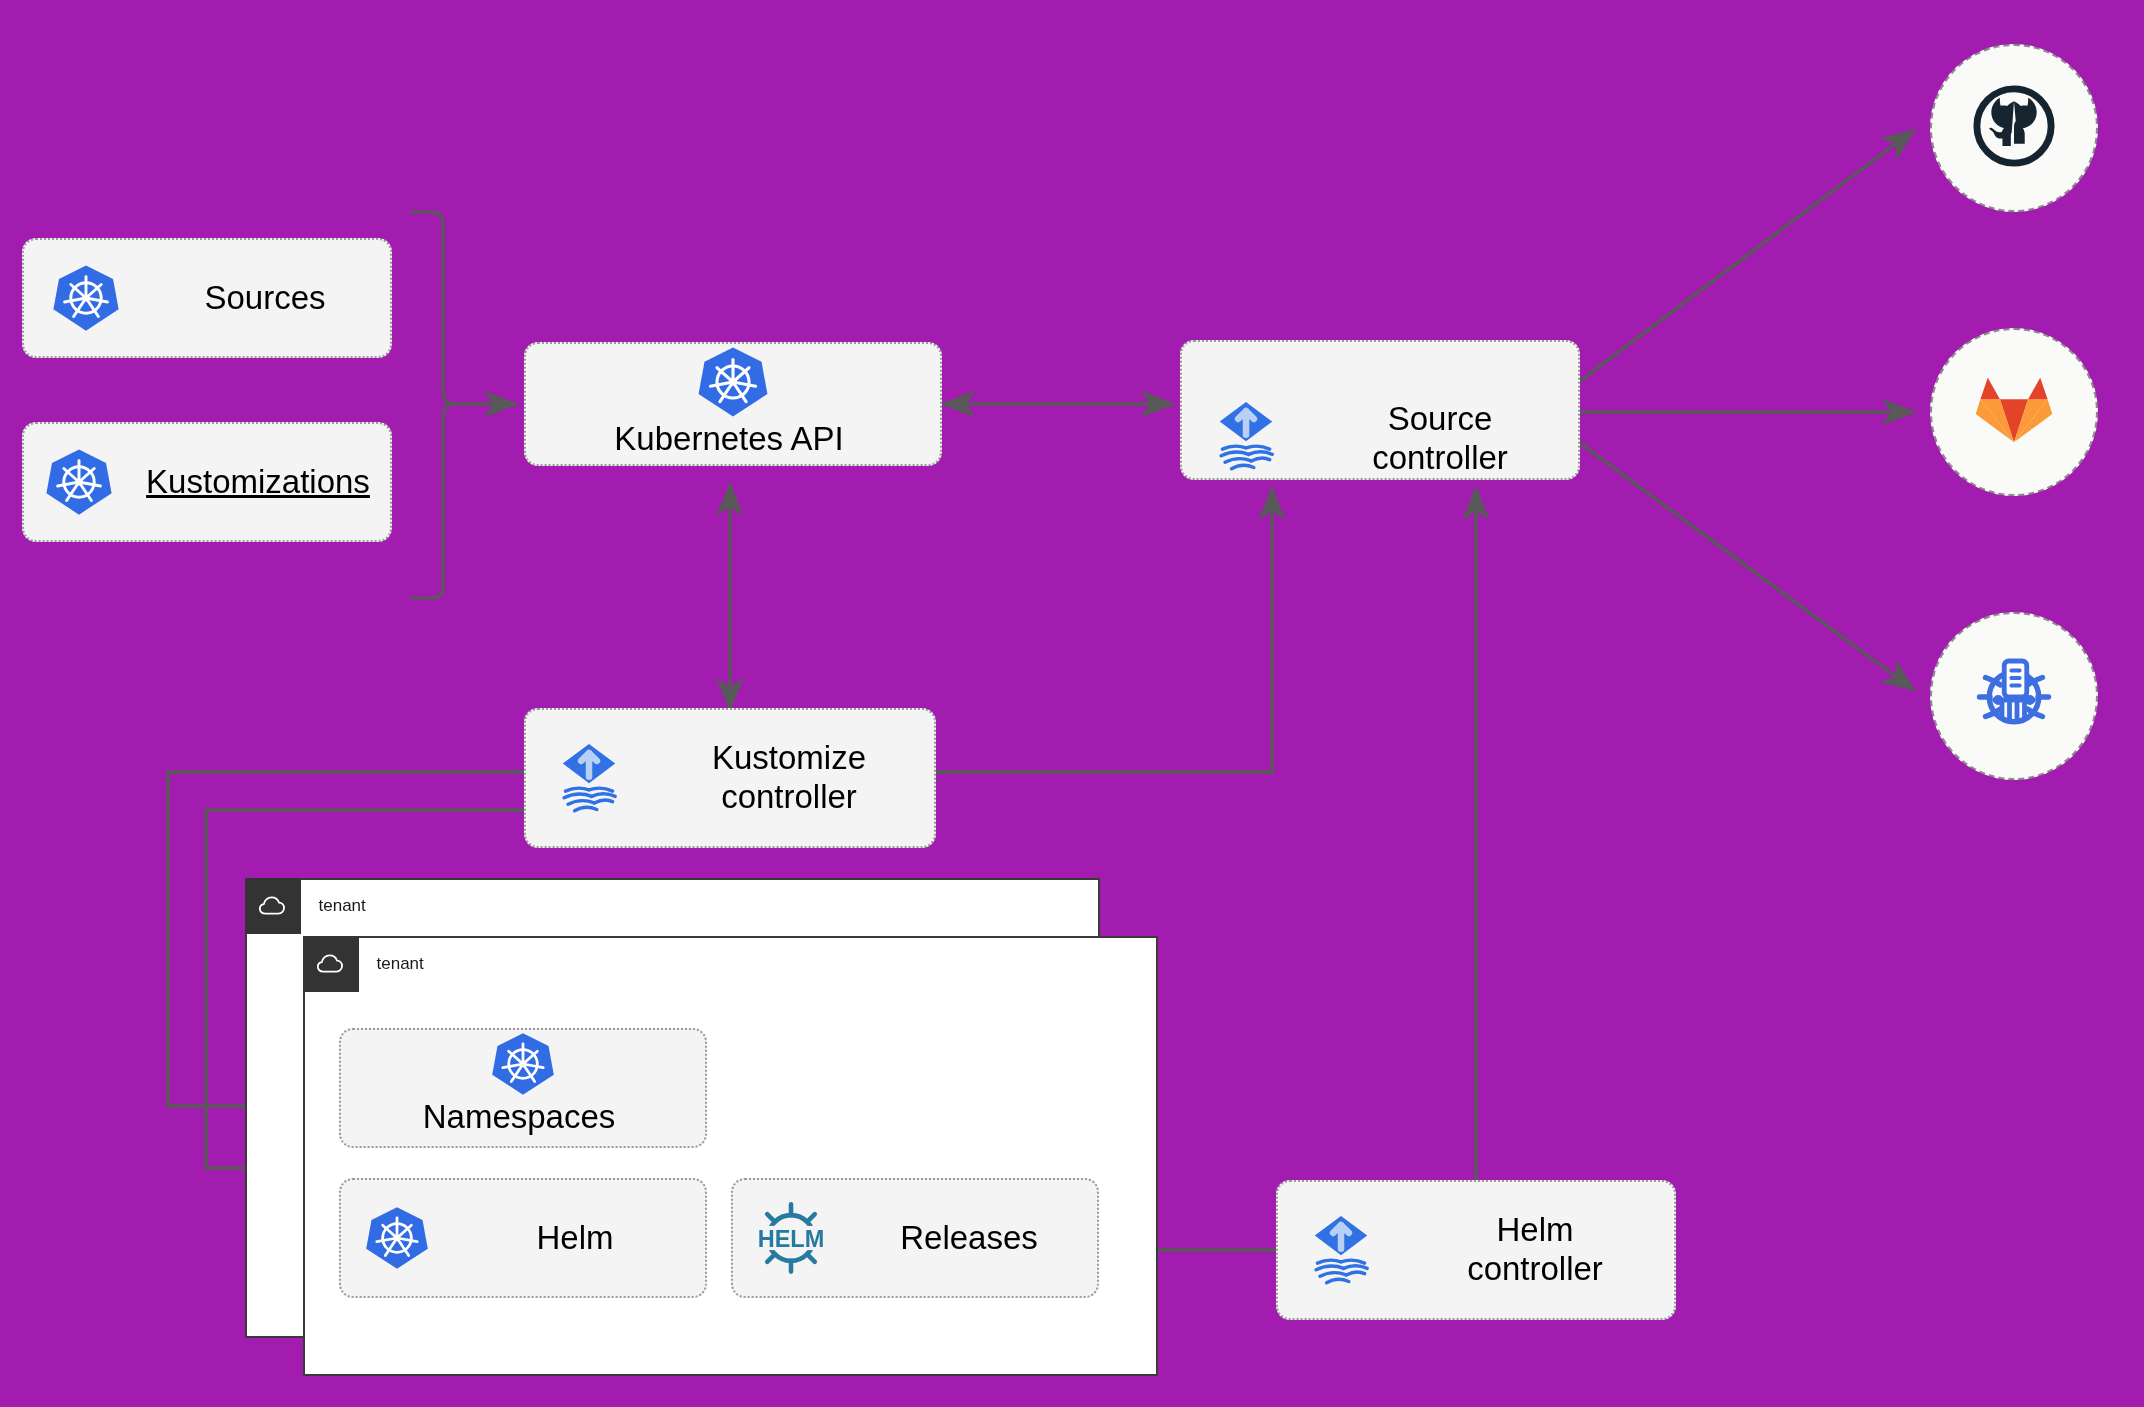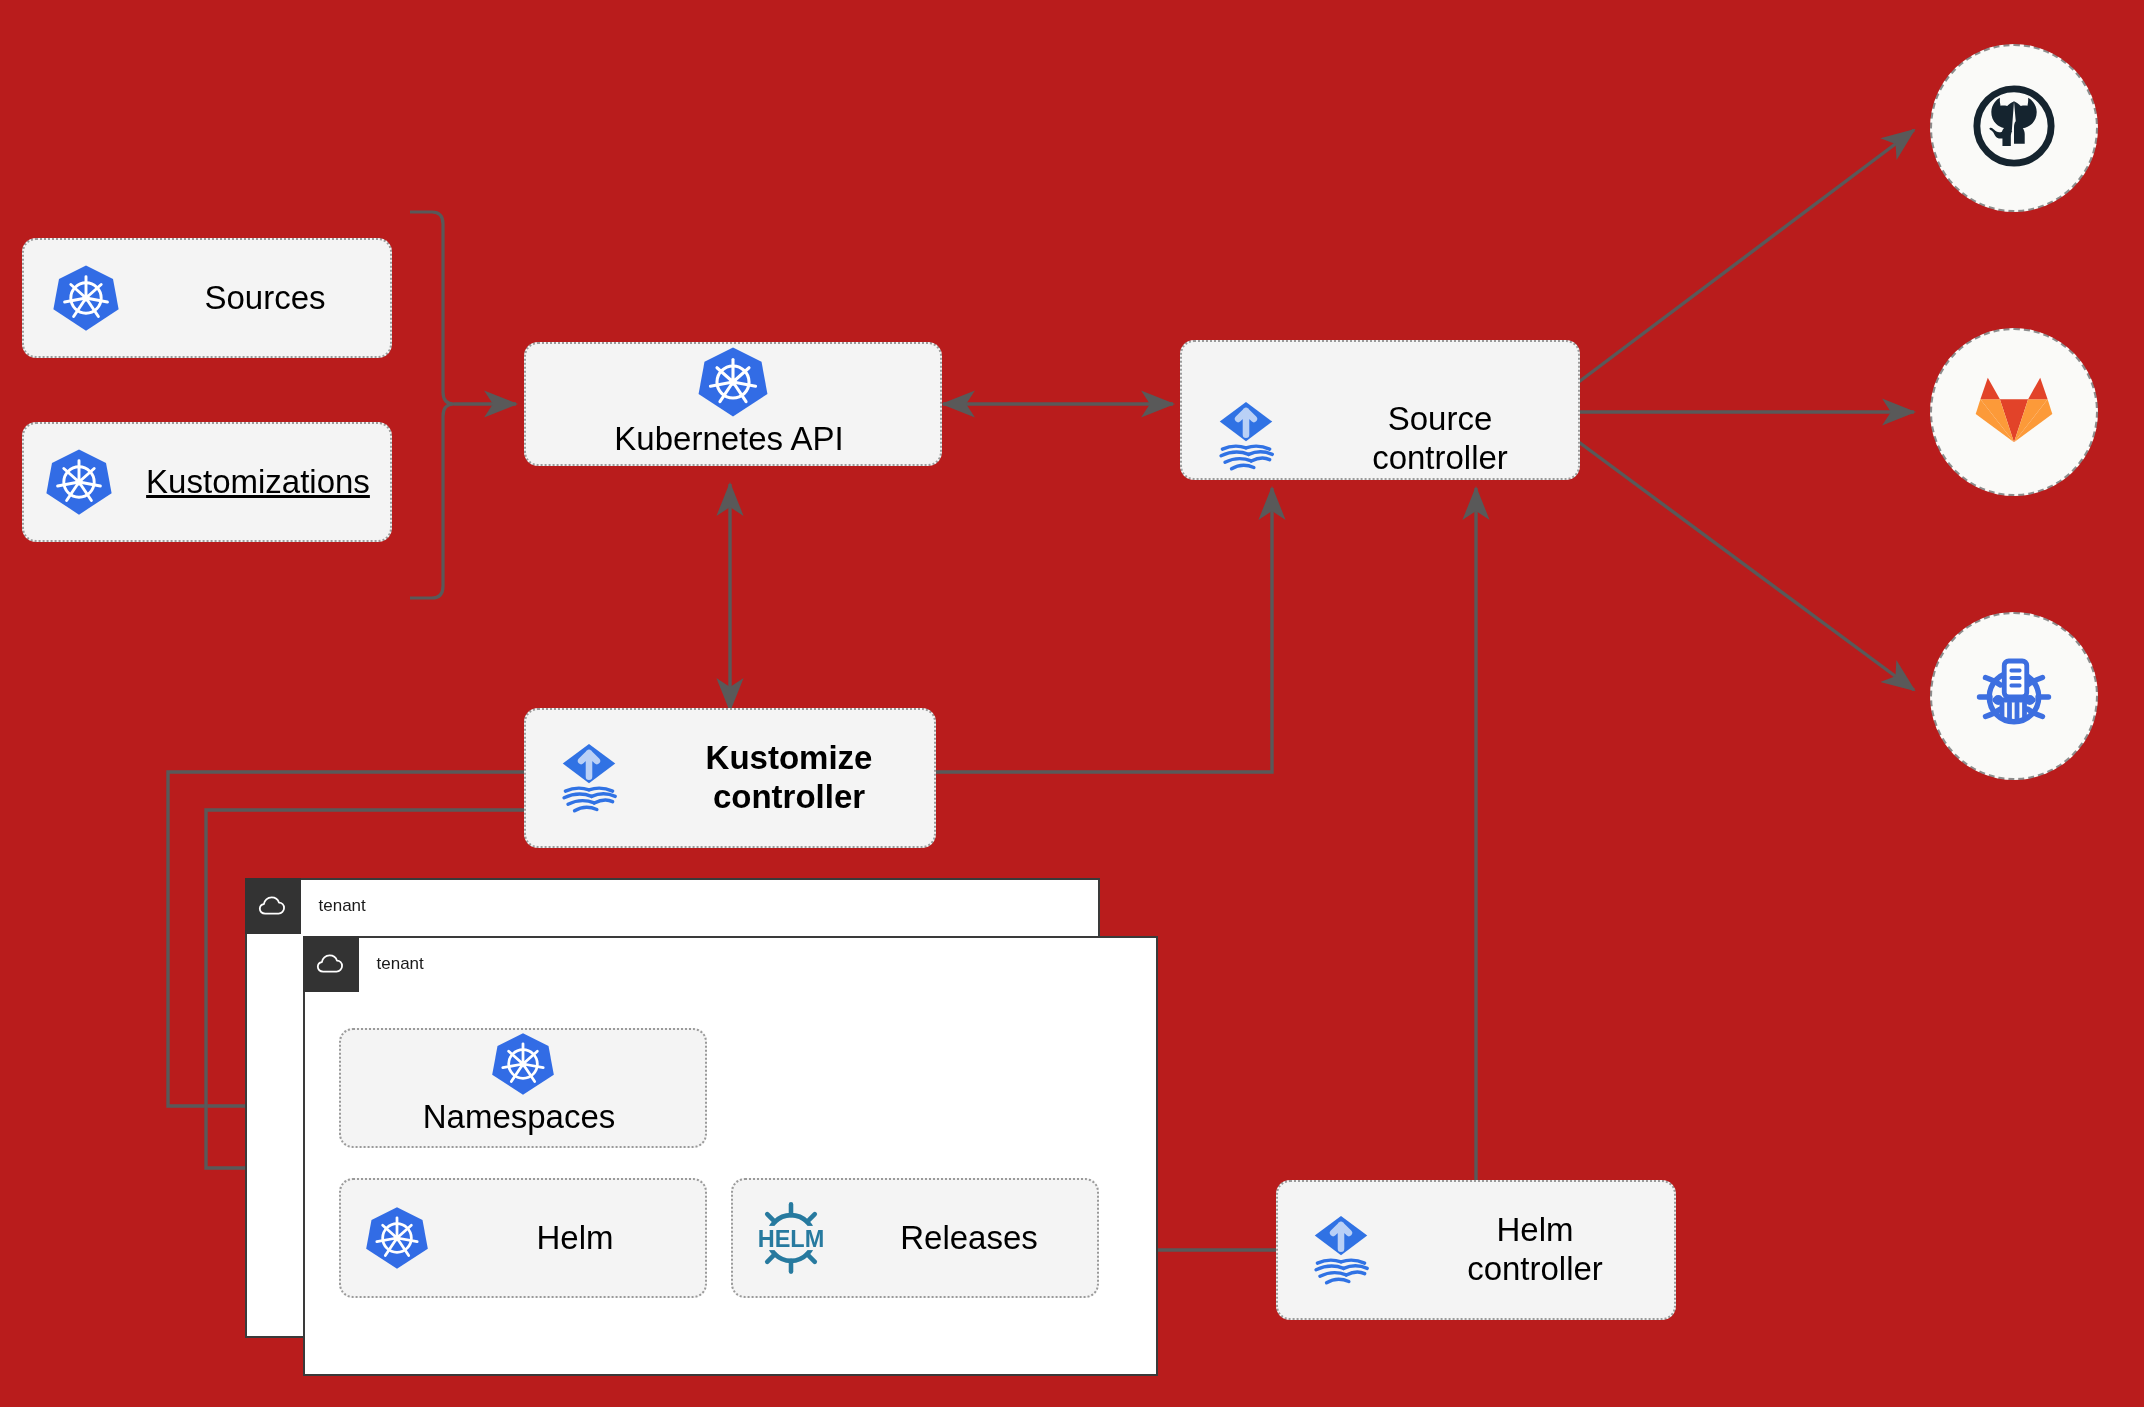--- a/index.html
+++ b/index.html
@@ -8,21 +8,21 @@
     background: #ffffff;
   }
   body {
     font-family: "Liberation Sans", sans-serif;
     color: #000000;
   }
   #stage {
     position: relative;
     width: 2144px;
     height: 1407px;
-    background: #b91c1c;
+    background: #a21caf;
     overflow: hidden;
   }
   #edges {
     position: absolute;
     left: 0; top: 0;
     width: 2144px;
     height: 1407px;
     pointer-events: none;
     z-index: 1;
   }
@@ -221,21 +221,21 @@
           <path d="M32,41 Q41,38 50,42"></path>
           <path d="M34,46 Q43,42 52,46"></path>
           <path d="M36,51 Q44,47 50,50"></path>
         </g>
       </svg>
     </span>
     <span class="card-label">Source
 controller</span>
   </div>
 
-  <div class="card" style="left:524px; top:708px; width:412px; height:140px;font-weight:bold;">
+  <div class="card" style="left:524px; top:708px; width:412px; height:140px;">
     <span class="icon-slot" style="width:126px;">
       <svg width="84" height="84" viewBox="0 0 64 64">
         <polygon points="32,6 52,21 32,36 12,21" fill="#3072E4"></polygon>
         <path d="M32,31 L32,13 M32,13 L26,19 M32,13 L38,19" stroke="#b9d0f6" stroke-width="5" fill="none" stroke-linecap="round" stroke-linejoin="round"></path>
         <g stroke="#3072E4" stroke-width="2.6" fill="none" stroke-linecap="round">
           <path d="M14,42 Q23,38 32,41"></path>
           <path d="M13,47 Q24,42 34,46"></path>
           <path d="M16,52 Q26,47 36,51"></path>
           <path d="M21,57 Q29,52 38,56"></path>
           <path d="M32,41 Q41,38 50,42"></path>

